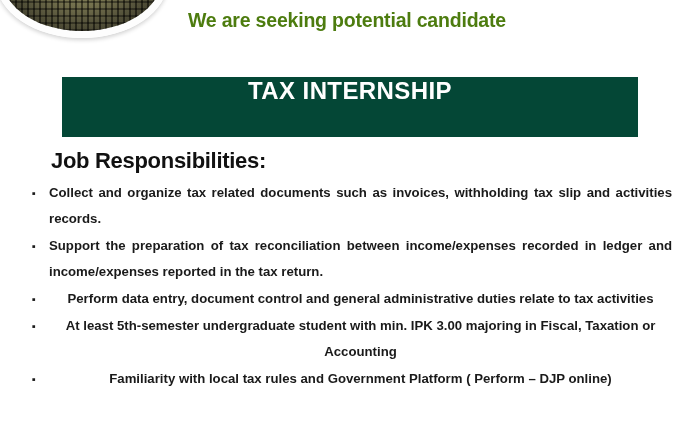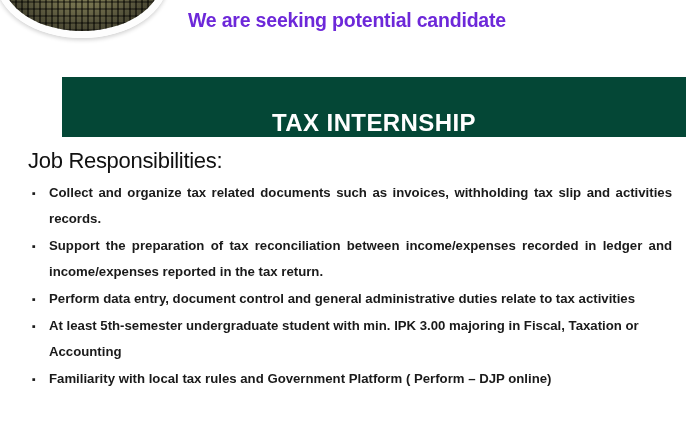--- a/index.html
+++ b/index.html
@@ -49,75 +49,76 @@
   
   .headline {
     position:absolute;
     left:188px;
     top:8px;
     width:420px;
     font-size:19.5px;
     font-weight:bold;
     line-height:25px;
     letter-spacing:-0.2px;
-    color:#6d28d9;
+    color:#4d7c0f;
   }
   .headline div { white-space:nowrap; }
 
   
   .banner {
     position:absolute;
     left:62px;
     top:77px;
-    width:624px;
+    width:576px;
     height:60px;
     background:#044736;
     display:flex;
-    align-items:flex-end;
+    align-items:flex-start;
     justify-content:center;
   }
   .banner-text {
     color:#ffffff;
     font-size:24px;
     font-weight:bold;
     letter-spacing:0.4px;
   }
 
   
   .content {
     position:absolute;
     left:0;
     top:148px;
     width:700px;
   }
 
   .section-heading {
     font-size:22px;
-    font-weight:normal;
+    font-weight:bold;
     color:#111111;
     letter-spacing:-0.3px;
-    margin-left:28px;
+    margin-left:51px;
     margin-bottom:6px;
   }
   .section-heading.second { margin-top:12px; }
 
   ul.bullets {
     list-style:none;
     margin:0 0 0 32px;
     padding:0;
     width:640px;
   }
   ul.bullets li {
     position:relative;
     padding-left:17px;
     font-size:13.2px;
     font-weight:bold;
     line-height:26px;
     color:#1a1a1a;
     margin-bottom:1px;
+    text-align:center;
   }
   ul.bullets li::before {
     content:"\25AA";
     position:absolute;
     left:0;
     top:0;
     font-size:11px;
     line-height:26px;
     color:#1a1a1a;
   }

